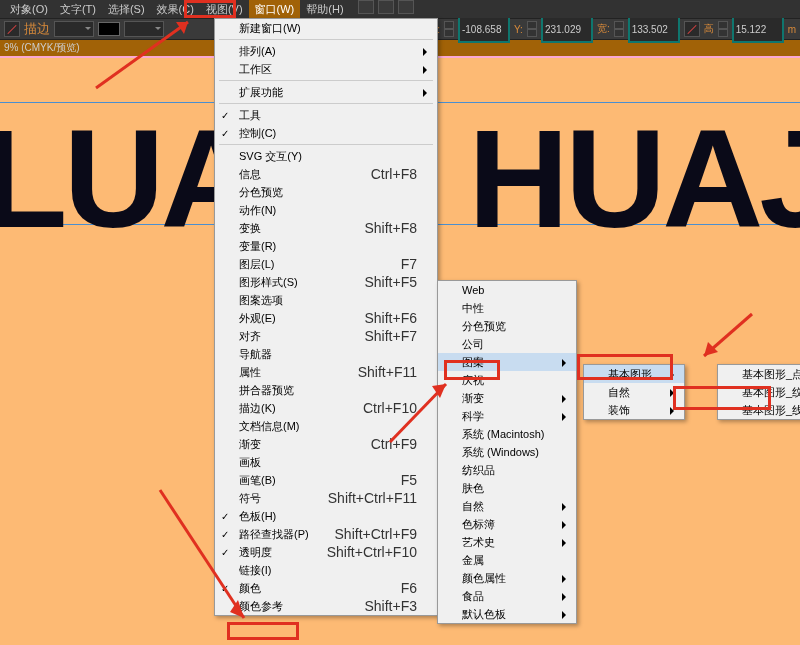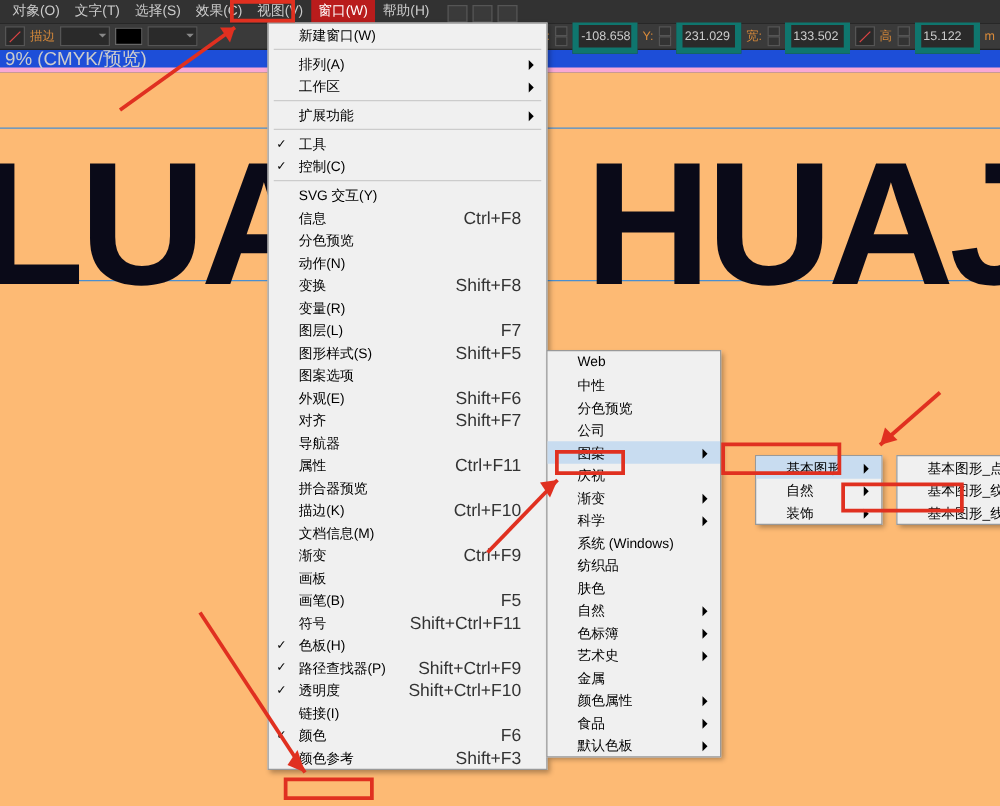--- a/index.html
+++ b/index.html
@@ -1,60 +1,60 @@
 <!DOCTYPE html>
 <html><head>
 <meta charset="utf-8">
 <style>
 * { margin:0; padding:0; box-sizing:border-box; font-family:"Microsoft YaHei","SimSun",sans-serif; }
 body { width:800px; height:645px; background:#4a4a4a; overflow:hidden; position:relative; }
 
 
-.menubar { height:18px; background:#323232; display:flex; align-items:flex-end; padding-left:4px; position:relative; z-index:5; }
+.menubar { height:18px; background:#323232; display:flex; align-items:flex-start; padding-left:4px; position:relative; z-index:5; }
 .menubar .mitem { color:#ccc; font-size:11px; padding:2px 6px; cursor:default; }
-.menubar .mitem.active { background:#b91c1c; color:#fff; }
+.menubar .mitem.active { background:#a16207; color:#fff; }
 .menubar .icons { display:flex; gap:4px; margin-left:8px; }
 .menubar .ticon { width:16px; height:14px; border:1px solid #555; background:#3a3a3a; }
 
 
 .toolbar { height:22px; background:#3a3a3a; display:flex; align-items:center; padding:0 4px; gap:4px; border-top:1px solid #222; border-bottom:1px solid #222; }
 .toolbar .noicon { width:16px; height:16px; background:#2a2a2a; border:1px solid #555; display:flex; align-items:center; justify-content:center; }
 .toolbar .noicon::after { content:""; width:12px; height:1px; background:#d44; transform:rotate(-45deg); }
-.toolbar .lbl { color:#d88a3a; font-size:10px; }
+.toolbar .lbl { color:#d88a3a; font-size:13px; }
 .toolbar .dd { width:40px; height:16px; background:#2a2a2a; border:1px solid #555; position:relative; }
 .toolbar .dd::after { content:""; position:absolute; right:2px; top:5px; border:3px solid transparent; border-top-color:#888; }
 .toolbar .swatch { width:22px; height:14px; background:#000; border:1px solid #666; }
 .toolbar .spacer { flex:1; }
-.toolbar .numbox { width:52px; height:28px; background:#2a2a2a; border:5px solid #0f766e; color:#ccc; font-size:10px; display:flex; align-items:center; padding:0 2px; }
+.toolbar .numbox { width:52px; height:28px; background:#2a2a2a; border:2px solid #0f766e; color:#ccc; font-size:10px; display:flex; align-items:center; padding:0 2px; }
 .toolbar .numlbl { color:#d88a3a; font-size:10px; }
 .toolbar .spin { width:10px; height:16px; display:flex; flex-direction:column; }
 .toolbar .spin div { flex:1; background:#333; border:1px solid #555; }
 
 
-.subbar { height:18px; background:#1d4ed8; display:flex; align-items:center; color:#ccc; font-size:15px; padding-left:4px; border-bottom:4px solid #f9a8d4; }
+.subbar { height:18px; background:#a16207; display:flex; align-items:center; color:#ccc; font-size:10px; padding-left:4px; border-bottom:2px solid #f9a8d4; }
 
 
 .canvas { position:absolute; left:0; top:58px; right:0; bottom:0; background:#fdba74;padding-left:36px; }
 .bigtxt { position:absolute; top:40px; font-size:140px; font-weight:900; color:#0a0a18; letter-spacing:-4px; font-family:Arial,sans-serif; white-space:nowrap; }
 .bigtxt.l { left:-18px; }
 .bigtxt.r { left:468px; }
 .hline { position:absolute; left:0; right:0; height:1px; background:#4a8fd0; }
 
 
 .menu { position:absolute; background:#f0f0f0; border:1px solid #999; box-shadow:2px 2px 4px rgba(0,0,0,.3); font-size:11px; color:#000; z-index:10; }
 .menu .row { display:flex; align-items:center; height:18px; padding:0 18px 0 24px; position:relative; cursor:default; white-space:nowrap; }
 .menu .row.hov { background:#c8dcf0; }
 .menu .sep { height:1px; background:#ccc; margin:2px 4px; }
 .menu .chk::before { content:"✓"; position:absolute; left:6px; font-size:10px; }
 .menu .sub::after { content:""; position:absolute; right:6px; top:6px; border:4px solid transparent; border-left-color:#000; }
 .menu .sc { position:absolute; right:20px; color:#333; font-size:14px; }
 
 .m1 { left:214px; top:18px; width:224px; }
 .m2 { left:437px; top:280px; width:140px; }
-.m3 { left:604px; top:364px; width:102px; }
+.m3 { left:583px; top:364px; width:102px; }
 .m4 { left:677px; top:364px; width:100px;margin-left:40px; }
 
 
 .redbox { position:absolute; border:3px solid #e03020; z-index:20; pointer-events:none; }
 .rb1 { left:184px; top:0; width:52px; height:18px; }
 .rb2 { left:227px; top:622px; width:72px; height:18px; }
 .rb3 { left:444px; top:360px; width:56px; height:20px; }
 .rb4 { left:577px; top:354px; width:96px; height:26px; }
 .rb5 { left:673px; top:386px; width:98px; height:24px; }
 
@@ -140,21 +140,21 @@
     <div class="row">分色预览</div>
     <div class="row">动作(N)</div>
     <div class="row">变换<span class="sc">Shift+F8</span></div>
     <div class="row">变量(R)</div>
     <div class="row">图层(L)<span class="sc">F7</span></div>
     <div class="row">图形样式(S)<span class="sc">Shift+F5</span></div>
     <div class="row">图案选项</div>
     <div class="row">外观(E)<span class="sc">Shift+F6</span></div>
     <div class="row">对齐<span class="sc">Shift+F7</span></div>
     <div class="row">导航器</div>
-    <div class="row">属性<span class="sc">Ctrl+F11</span></div>
+    <div class="row">属性<span class="sc">Shift+F11</span></div>
     <div class="row">拼合器预览</div>
     <div class="row">描边(K)<span class="sc">Ctrl+F10</span></div>
     <div class="row">文档信息(M)</div>
     <div class="row">渐变<span class="sc">Ctrl+F9</span></div>
     <div class="row">画板</div>
     <div class="row">画笔(B)<span class="sc">F5</span></div>
     <div class="row">符号<span class="sc">Shift+Ctrl+F11</span></div>
     <div class="row chk">色板(H)</div>
     <div class="row chk">路径查找器(P)<span class="sc">Shift+Ctrl+F9</span></div>
     <div class="row chk">透明度<span class="sc">Shift+Ctrl+F10</span></div>
@@ -164,20 +164,21 @@
   </div>
 <div class="menu m2" id="m2">
     <div class="row">Web</div>
     <div class="row">中性</div>
     <div class="row">分色预览</div>
     <div class="row">公司</div>
     <div class="row sub hov">图案</div>
     <div class="row">庆祝</div>
     <div class="row sub">渐变</div>
     <div class="row sub">科学</div>
+    <div class="row">系统 (Macintosh)</div>
     <div class="row">系统 (Windows)</div>
     <div class="row">纺织品</div>
     <div class="row">肤色</div>
     <div class="row sub">自然</div>
     <div class="row sub">色标簿</div>
     <div class="row sub">艺术史</div>
     <div class="row">金属</div>
     <div class="row sub">颜色属性</div>
     <div class="row sub">食品</div>
     <div class="row sub">默认色板</div>

